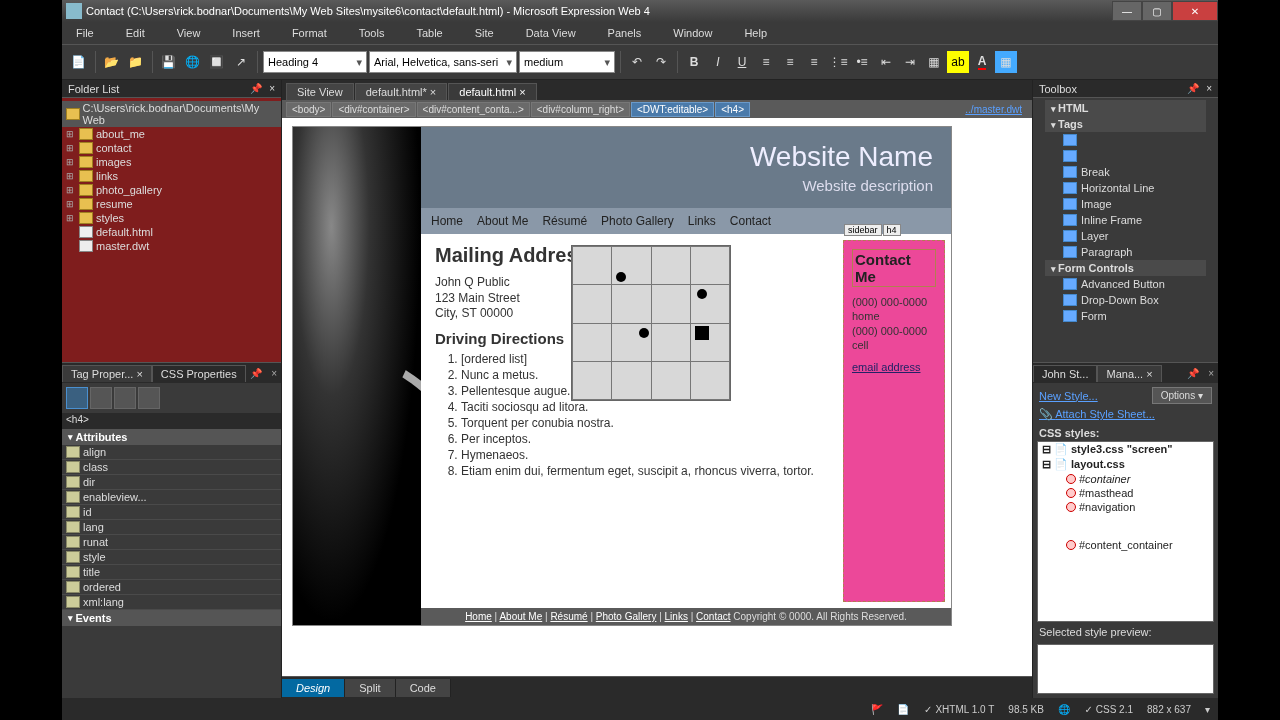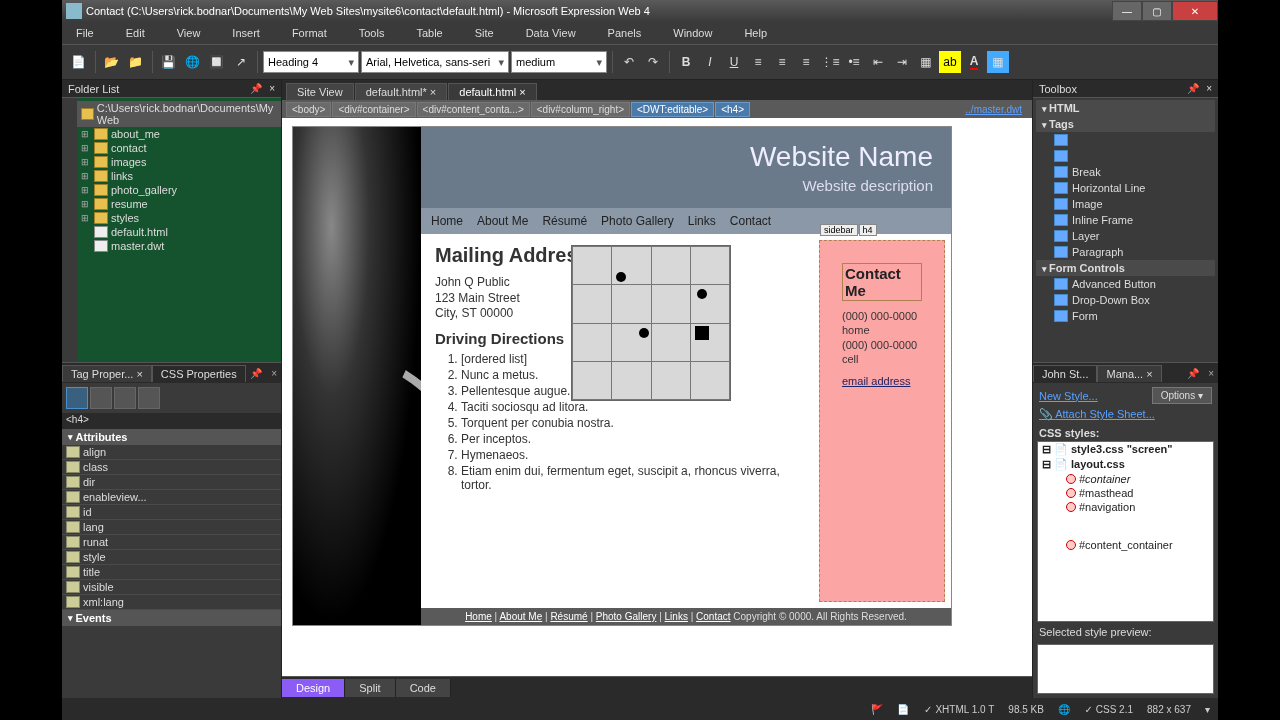--- a/index.html
+++ b/index.html
@@ -16,21 +16,21 @@
 .tbtn { width:22px; height:22px; border:1px solid transparent; display:flex; align-items:center; justify-content:center; font-size:12px; color:#ddd; }
 .tsep { width:1px; height:22px; background:#555; margin:0 3px; }
 .tselect { height:22px; background:#fff; border:1px solid #888; font-size:11px; padding:0 4px; display:flex; align-items:center; justify-content:space-between; }
 .tselect::after { content:"▾"; margin-left:6px; color:#555; }
 .mainrow { flex:1; display:flex; overflow:hidden; }
 .leftpanel { width:220px; background:#3a3a3a; display:flex; flex-direction:column; border-right:1px solid #222; }
 .panel-hdr { height:18px; background:#2a2a2a; color:#ddd; font-size:11px; display:flex; align-items:center; padding:0 6px; border-bottom:1px solid #555; }
 .panel-hdr .pin { margin-left:auto; font-size:10px; cursor:default; }
 .panel-hdr .x { margin-left:6px; font-size:10px; cursor:default; }
 .folderlist { flex:0 0 282px; display:flex; flex-direction:column; }
-.folders { flex:1; overflow:auto; background:#14532d; padding:3px 0; font-size:11px; color:#ddd;margin-left:15px; }
+.folders { flex:1; overflow:auto; background:#7f1d1d; padding:3px 0; font-size:11px; color:#ddd; }
 .frow { display:flex; align-items:center; padding:1px 4px; gap:3px; }
 .frow .exp { width:10px; font-size:9px; color:#aaa; }
 .frow .fico { width:14px; height:12px; background:#e8c050; border:1px solid #a08020; }
 .frow .fico.file { background:#eee; border-color:#888; }
 .frow.path { background:#555; }
 .tagpanel { flex:1; display:flex; flex-direction:column; border-top:1px solid #555; }
 .tabs { height:20px; display:flex; background:#2a2a2a; align-items:center; }
 .tab { padding:2px 8px; font-size:11px; color:#ddd; background:#3a3a3a; border:1px solid #555; border-bottom:none; }
 .tab.inactive { background:#2a2a2a; }
 .tagbtns { height:30px; display:flex; align-items:center; padding:2px 4px; gap:2px; background:#3a3a3a; }
@@ -66,34 +66,34 @@
 .maincol { flex:1; padding:4px 8px; font-size:12px; font-family:Arial; }
 .maincol h3 { font-size:20px; color:#333; font-family:Arial; font-weight:bold; }
 .maincol p { margin:8px 0; color:#333; line-height:1.3; }
 .maincol ol { margin-left:26px; margin-top:4px; color:#333; }
 .maincol ol li { padding:1px 0; }
 .mapbox { position:absolute; margin-left:136px; margin-top:1px; width:160px; height:156px; border:1px solid #666; background:#ddd; }
 .mapbox table { width:100%; height:100%; border-collapse:collapse; }
 .mapbox td { border:1px solid #777; background:#d8d8d8; position:relative; }
 .dot { width:10px; height:10px; background:#000; border-radius:50%; position:absolute; }
 .sq { width:14px; height:14px; background:#000; position:absolute; }
-.sidebar { width:126px; background:#fca5a5; border:1px dashed #b08050; padding:22px; font-size:11px; position:relative; }
+.sidebar { width:102px; background:#ec4899; border:1px dashed #b08050; padding:8px; font-size:11px; position:relative; }
 .sbtag { position:absolute; top:-17px; left:0; display:flex; gap:1px; }
 .sbtag span { background:#eee; border:1px solid #888; font-size:9px; padding:0 3px; }
 .sidebar h4 { font-size:15px; color:#222; border:1px solid #b08050; padding:1px 2px; display:inline-block; }
 .sidebar p { margin:8px 0; color:#333; line-height:1.3; }
 .sidebar a { color:#226; text-decoration:underline; }
 .footer { background:#5a5a5a; color:#ddd; font-size:10px; padding:3px 8px; text-align:center; }
 .footer a { color:#fff; text-decoration:underline; }
 .viewtabs { height:22px; background:#2a2a2a; display:flex; align-items:center; border-top:1px solid #555; }
 .vtab { padding:3px 14px; font-size:11px; color:#ddd; background:#444; border-right:1px solid #222; }
-.vtab.active { background:#8b5cf6; color:#fff; }
+.vtab.active { background:#0369a1; color:#fff;font-style:italic; }
 .rightpanel { width:186px; background:#3a3a3a; display:flex; flex-direction:column; border-left:1px solid #222; }
 .toolbox { flex:0 0 282px; display:flex; flex-direction:column; overflow:hidden; }
-.tbtree { flex:1; overflow:auto; font-size:11px; color:#ddd; padding:2px 3px; }
+.tbtree { flex:1; overflow:auto; font-size:11px; color:#ddd; padding:2px 12px; }
 .tbcat { padding:2px 6px; background:#4a4a4a; font-weight:bold; }
 .tbcat::before { content:"▾ "; font-size:9px; }
 .tbitem { padding:2px 6px 2px 18px; display:flex; align-items:center; gap:4px; }
 .tbico { width:14px; height:12px; background:#6af; border:1px solid #48c; }
 .styles { flex:1; display:flex; flex-direction:column; border-top:1px solid #555; }
 .stylebar { padding:4px 6px; font-size:11px; display:flex; align-items:center; justify-content:space-between; }
 .stylebar a { color:#5aa0ff; text-decoration:underline; }
 .optbtn { background:#555; border:1px solid #777; color:#ddd; padding:2px 8px; font-size:10px; }
 .csslist { flex:1; overflow:auto; font-size:11px; background:#fff; color:#222; border:1px solid #666; margin:0 4px; }
 .cssrow { padding:1px 4px; display:flex; align-items:center; gap:3px; }
@@ -138,21 +138,21 @@
     <div class="tbtn">📄</div>
     <div class="tsep"></div>
     <div class="tbtn">📂</div>
     <div class="tbtn">📁</div>
     <div class="tsep"></div>
     <div class="tbtn">💾</div>
     <div class="tbtn">🌐</div>
     <div class="tbtn">🔲</div>
     <div class="tbtn">↗</div>
     <div class="tsep"></div>
-    <div class="tselect" style="width:96px">
+    <div class="tselect" style="width:104px">
         <span>Heading 4</span>
       </div>
     <div class="tselect" style="width:148px">
         <span>Arial, Helvetica, sans-seri</span>
       </div>
     <div class="tselect" style="width:96px">
         <span>medium</span>
       </div>
     <div class="tsep"></div>
     <div class="tbtn">↶</div>
@@ -279,21 +279,21 @@
             <div class="attrrow">
               <div class="k">runat</div>
             </div>
             <div class="attrrow">
               <div class="k">style</div>
             </div>
             <div class="attrrow">
               <div class="k">title</div>
             </div>
             <div class="attrrow">
-              <div class="k">visible</div>
+              <div class="k">ordered</div>
             </div>
             <div class="attrrow">
               <div class="k">xml:lang</div>
             </div>
             <div class="attrhdr">Events</div>
           </div>
       </div>
     </div>
 
     <div class="center">

